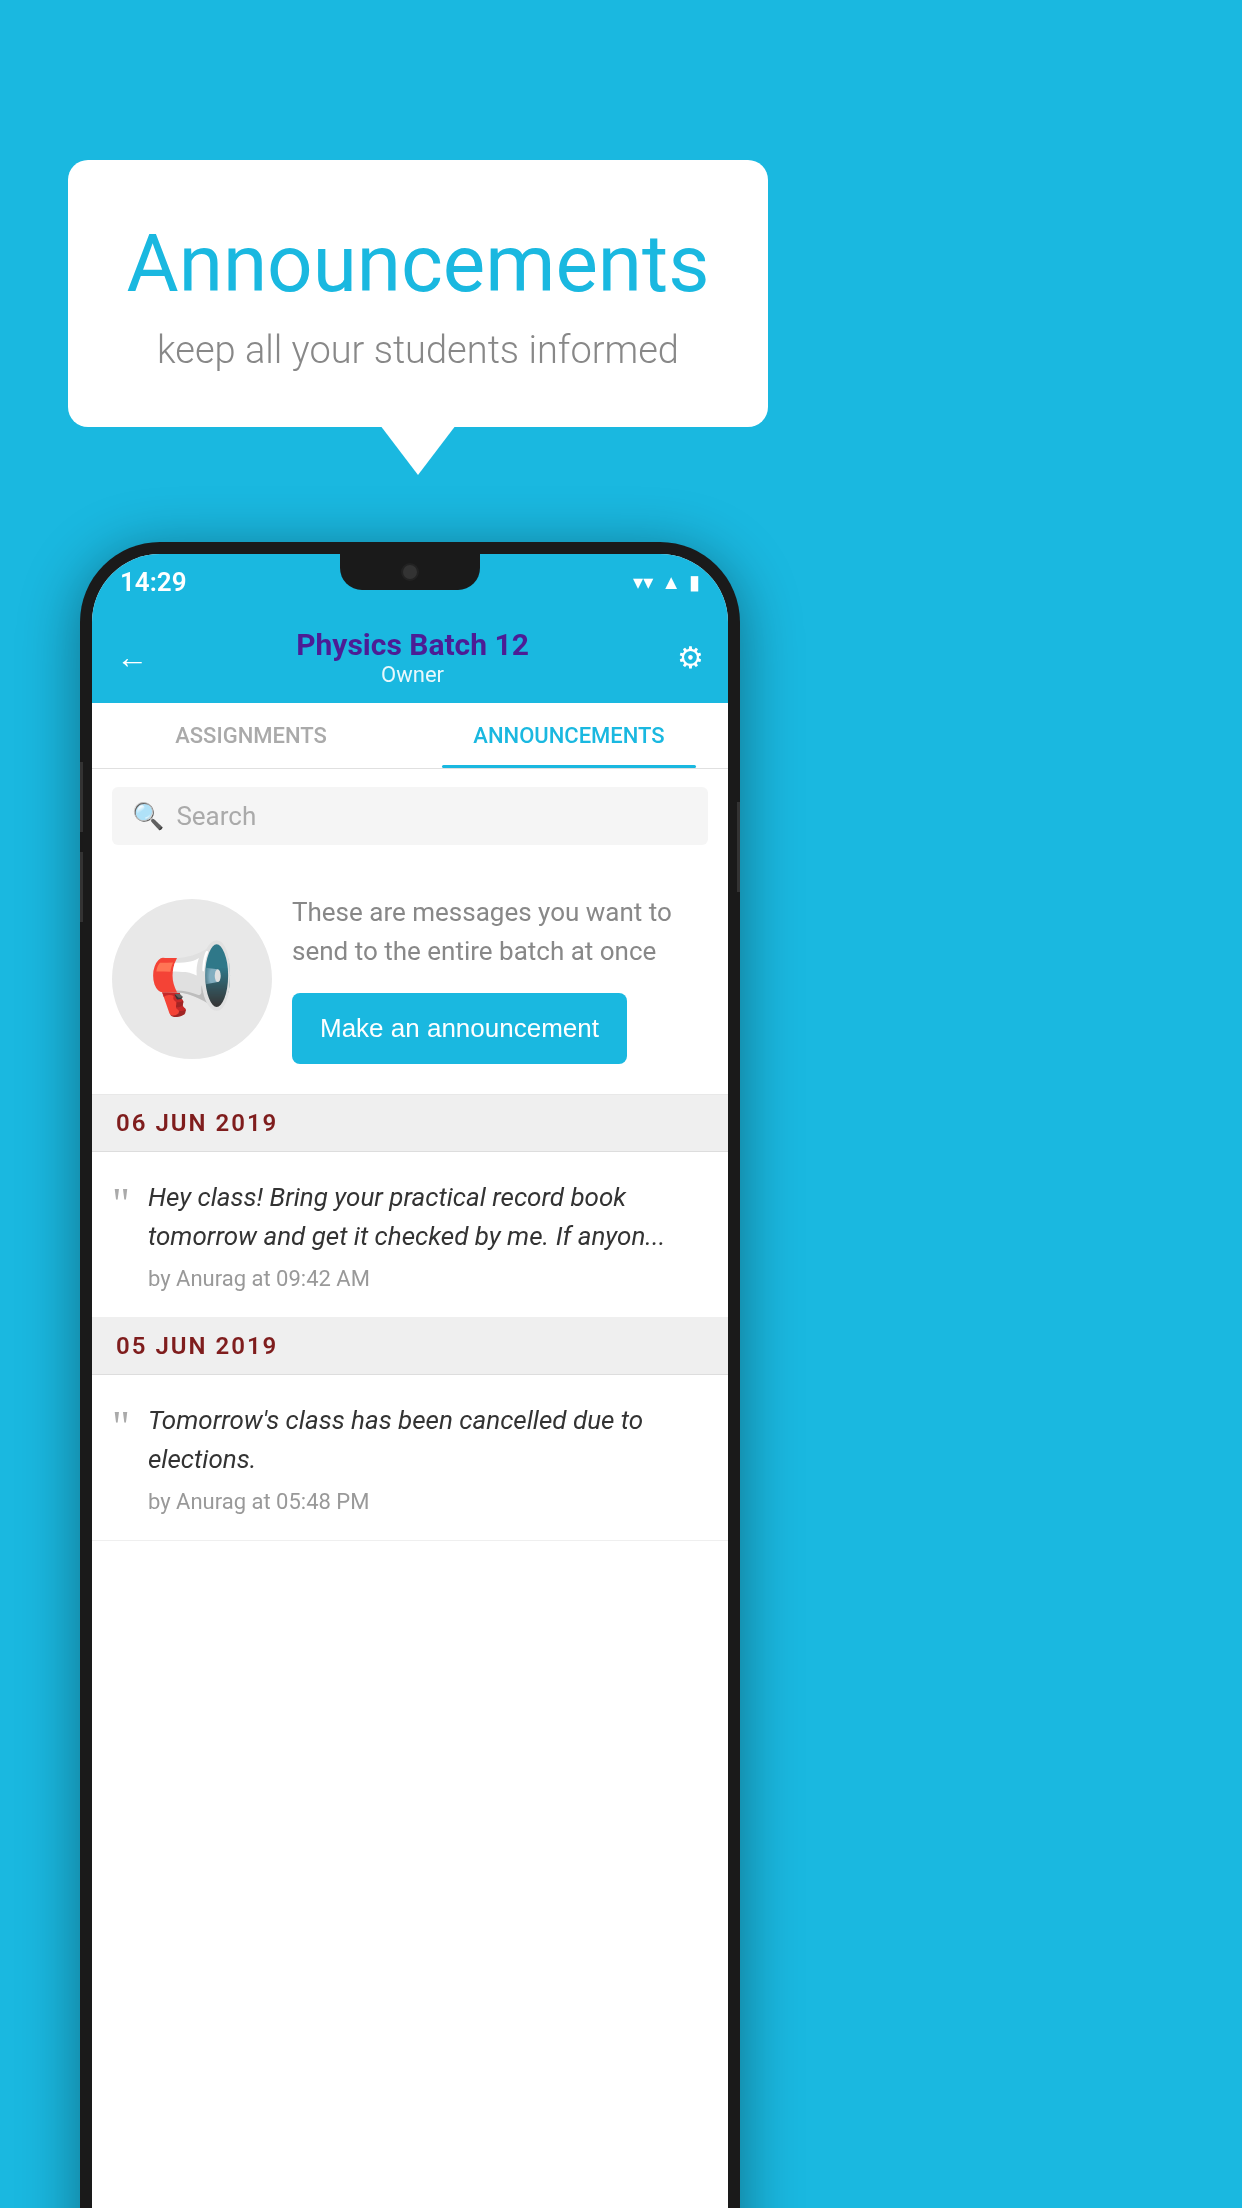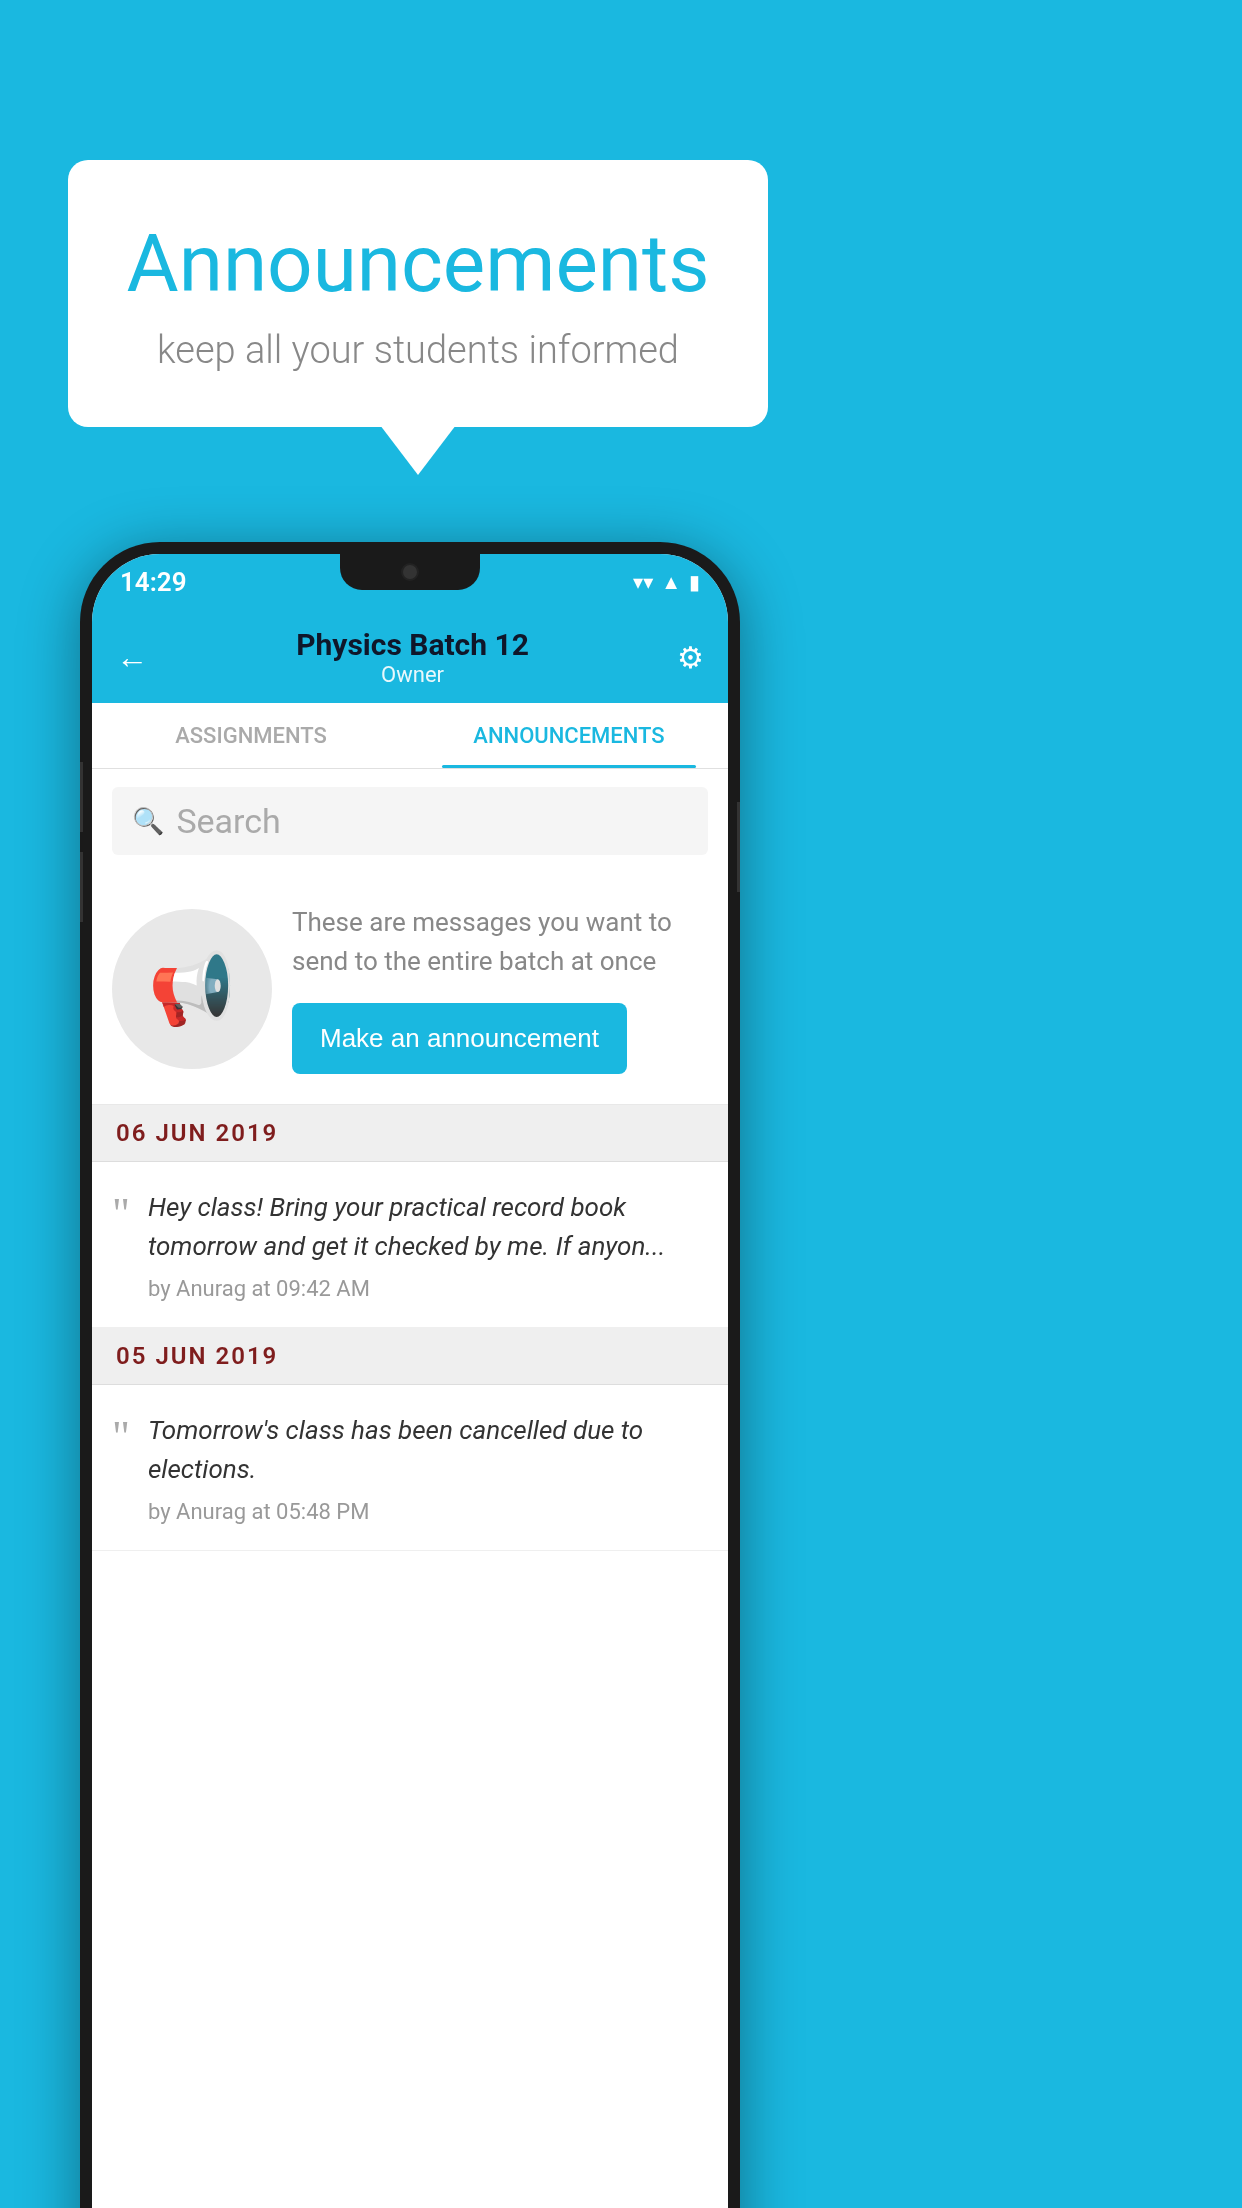--- a/index.html
+++ b/index.html
@@ -146,21 +146,21 @@
       color: white;
       font-size: 32px;
       font-weight: 300;
     }
 
     .header-title-group {
       text-align: center;
     }
 
     .header-title {
-      color: #0f172a;
+      color: #4c1d95;
       font-size: 30px;
       font-weight: 700;
     }
 
     .header-subtitle {
       color: white;
       font-size: 22px;
       font-weight: 400;
       opacity: 0.9;
     }
@@ -217,21 +217,21 @@
       gap: 12px;
     }
 
     .search-icon-svg {
       color: #aaa;
       font-size: 26px;
     }
 
     .search-placeholder {
       color: #aaa;
-      font-size: 34px;
+      font-size: 26px;
     }
 
     
     .promo-section {
       background: white;
       padding: 30px 20px;
       display: flex;
       align-items: center;
       gap: 20px;
       border-bottom: 1px solid #e8e8e8;

